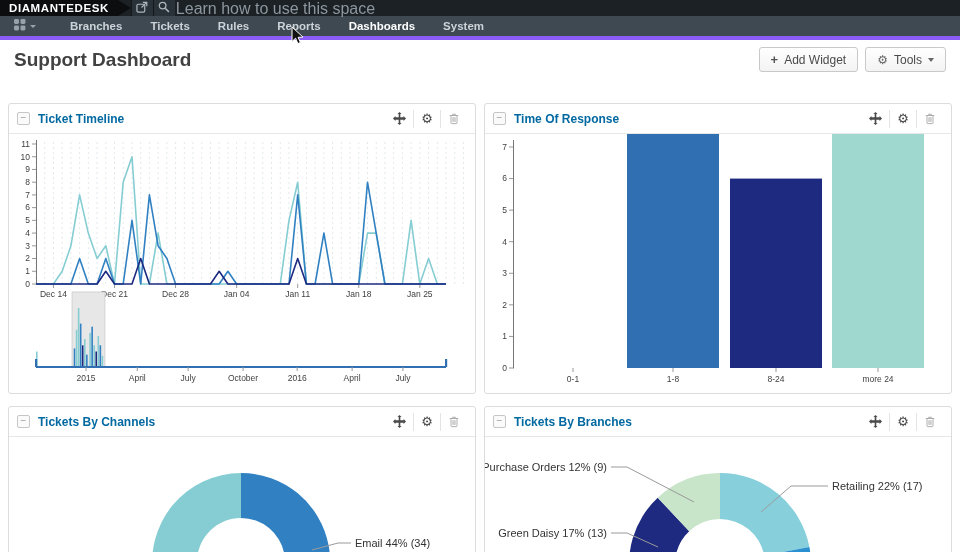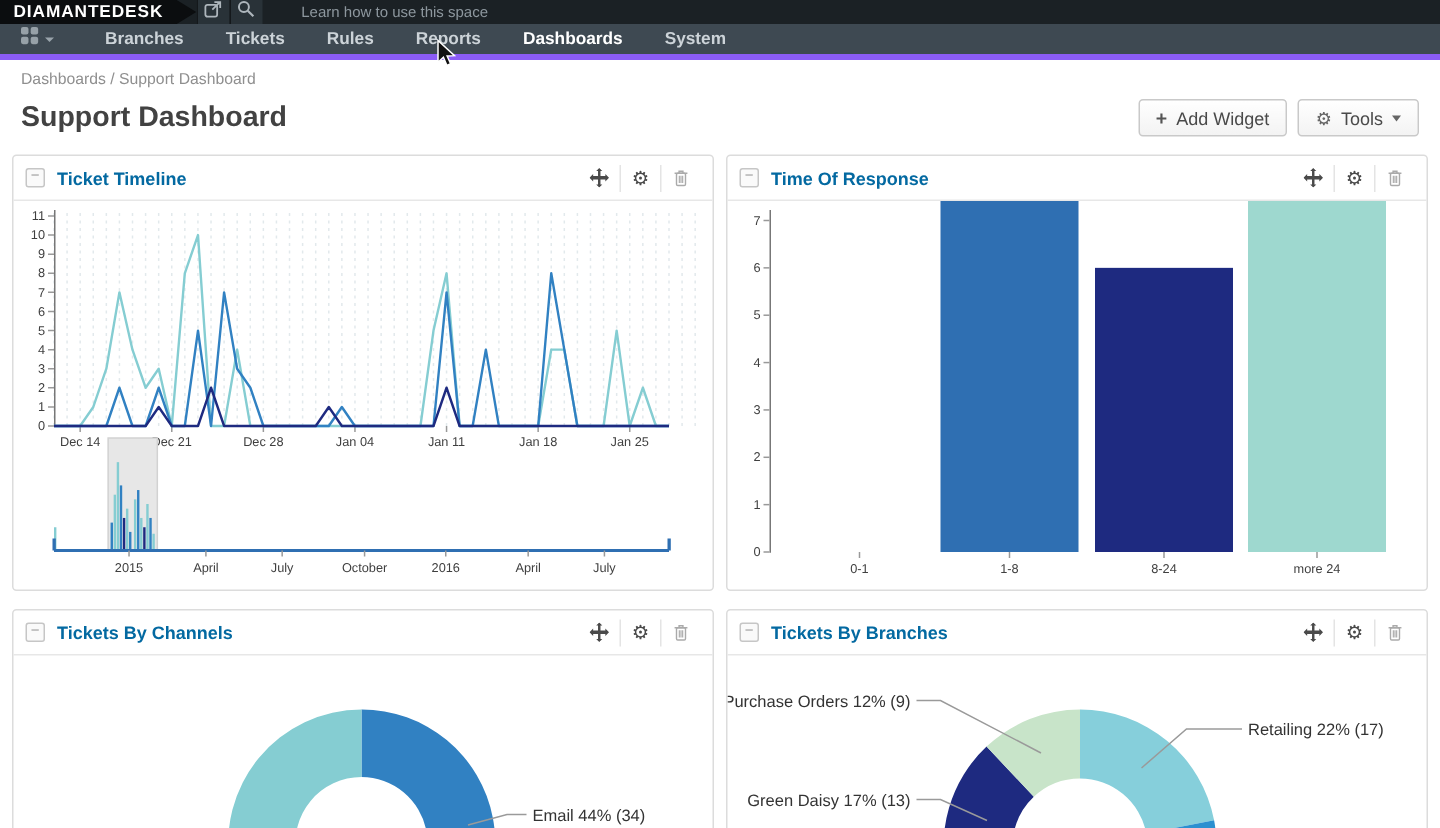--- a/index.html
+++ b/index.html
@@ -5,21 +5,21 @@
   * { margin:0; padding:0; box-sizing:border-box; }
   body { font-family:"Liberation Sans", sans-serif; background:#fff; }
   #app { position:relative; width:960px; height:552px; background:#fff; overflow:hidden; }
 
   
   .topbar { height:16px; background:#1b2125; display:flex; align-items:stretch; color:#fff; }
   .brand { position:relative; background:#0b0d0f; padding:0 22px 0 9px; font-weight:bold; font-size:11.5px;
            line-height:16px; letter-spacing:.6px; color:#fff;
            clip-path:polygon(0 0, calc(100% - 13px) 0, 100% 50%, calc(100% - 13px) 100%, 0 100%); }
   .top-tile { width:22px; background:#293238; border-left:1px solid #14181b; display:flex; align-items:center; justify-content:center; }
-  .search-hint { margin-left:26px; font-size:10px; color:#8d979e; line-height:17px; }
+  .search-hint { margin-left:1px; font-size:16px; color:#8d979e; line-height:17px; }
   .top-right { margin-left:auto; display:flex; align-items:center; }
   .user-menu { display:flex; align-items:center; gap:5px; padding:0 12px; font-size:11px; font-weight:bold; color:#fff; height:16px; }
   .caret-down { width:0; height:0; border-left:3.5px solid transparent; border-right:3.5px solid transparent; border-top:4px solid #cfd4d8; }
   .top-sep { width:1px; height:16px; background:#31383d; }
   .top-iconbtn { padding:0 12px; display:flex; align-items:center; height:16px; }
 
   
   .nav { height:24px; background:#3e4952; display:flex; align-items:center; padding-left:12px; border-bottom:4px solid #8b5cf6; }
   .nav-apps { display:flex; align-items:center; gap:4px; padding:0 10px 0 2px; margin-right:10px; }
   .nav-item { font-size:11.5px; font-weight:bold; color:#ccd3d8; padding:0 14px; line-height:24px; }
@@ -100,25 +100,20 @@
       <span class="nav-caret"></span>
     </div>
     <span class="nav-item">Branches</span>
     <span class="nav-item">Tickets</span>
     <span class="nav-item">Rules</span>
     <span class="nav-item">Reports</span>
     <span class="nav-item" style="color:#fff">Dashboards</span>
     <span class="nav-item">System</span>
   </div>
 
-  <div class="breadcrumb">
-    <span>Dashboards</span>
-    <span>/</span>
-    <span>Support Dashboard</span>
-  </div>
   <div class="title-row">
     <span class="page-title">Support Dashboard</span>
     <div class="actions">
       <button class="btn">
         <span class="plus">+</span>
         <span>Add Widget</span>
       </button>
       <button class="btn">
         <span class="gear-glyph">⚙</span>
         <span>Tools</span>

